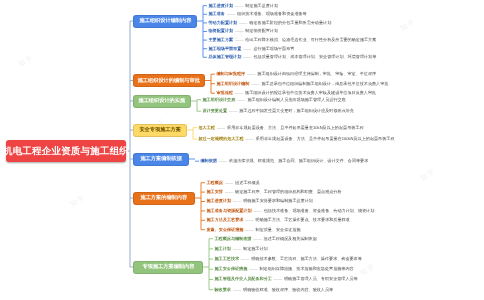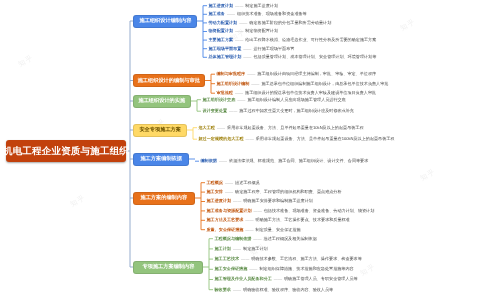--- a/index.html
+++ b/index.html
@@ -24,21 +24,21 @@
   }
 
   
   #wires{position:absolute;left:0;top:0;width:484px;height:300px;}
 
   
   #root-node{
     position:absolute;
     left:6px; top:140px;
     width:120px; height:22px;
-    background:#c2410c;
+    background:#ef4444;
     border-radius:3px;
     display:flex;align-items:center;justify-content:center;
     box-shadow:0 1px 2px rgba(0,0,0,.35);
   }
   #root-node .rt{
     color:#ffffff;
     font-size:9.5px;
     font-weight:bold;
     letter-spacing:.2px;
     white-space:nowrap;

